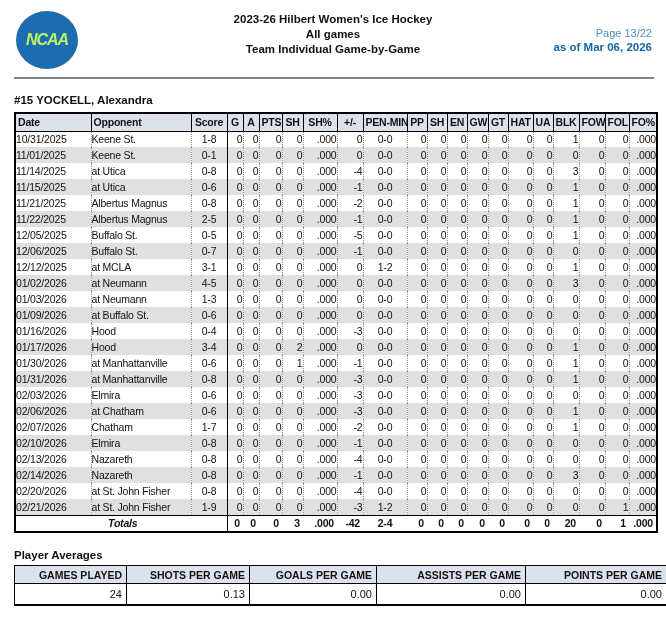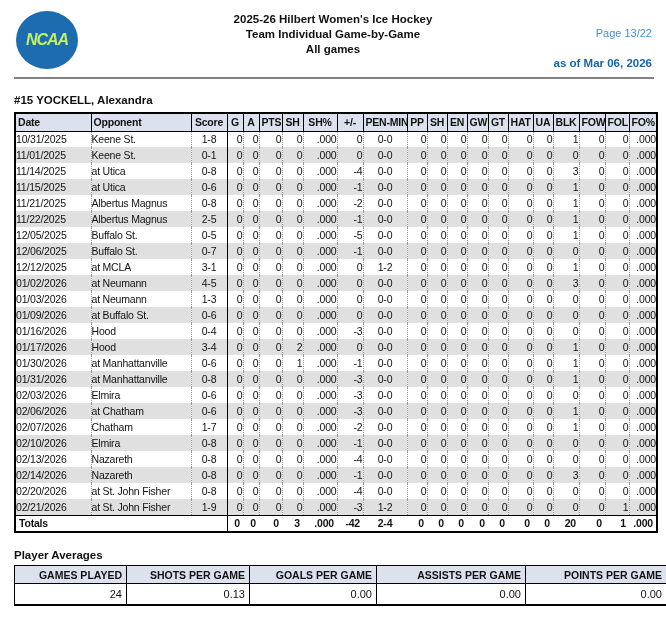--- a/index.html
+++ b/index.html
@@ -11,21 +11,21 @@
           border-radius: 50%; background: #1e6cb0; display: flex; align-items: center;
           justify-content: center; }
   .logo-text { color: #bef264; font-weight: bold; font-style: italic; font-size: 16px;
                letter-spacing: -1px; }
   .logo-reg { position: absolute; right: 2px; bottom: 6px; color: #fff; font-size: 6px;
               font-style: normal; }
   .title-block { position: absolute; left: 133px; top: 12px; width: 400px;
                  text-align: center; font-weight: bold; font-size: 11.5px; line-height: 15px; }
   .page-info { position: absolute; right: 14px; top: 26px; text-align: right; }
   .page-num { color: #4a8fc7; font-size: 11px; line-height: 14px; }
-  .as-of { color: #1565a8; font-weight: bold; font-size: 11.5px; line-height: 15px; margin-top: 16px; }
+  .as-of { color: #1565a8; font-weight: bold; font-size: 11.5px; line-height: 15px; }
   .header-rule { position: absolute; left: 14px; top: 77px; width: 640px; height: 2px;
                  background: #828282; }
   .player-header { position: absolute; left: 14px; top: 94px; font-weight: bold;
                    font-size: 11.5px; }
 
   
   .game-table { position: absolute; left: 14px; top: 112px; width: 642px;
                 border-collapse: collapse; table-layout: fixed;
                 border: 2px solid #000; font-size: 10.5px; letter-spacing: -0.2px; }
   .game-table thead th { background: #dbe2ed; border: 1px solid #000; font-weight: bold;
@@ -43,21 +43,21 @@
   .c12 { width: 20px; } .c13 { width: 21px; } .c14 { width: 20px; }
   .c15 { width: 25px; } .c16 { width: 20px; } .c17 { width: 26px; }
   .c18 { width: 26px; } .c19 { width: 24px; } .c20 { width: 28px; }
   td.c0, td.c1 { text-align: left; padding-left: 3px; }
   td.c2, td.c9 { text-align: center; }
   td.c3, td.c4, td.c5, td.c6, td.c7, td.c8,
   td.c10, td.c11, td.c12, td.c13, td.c14, td.c15, td.c16,
   td.c17, td.c18, td.c19, td.c20 { text-align: right; padding-right: 3px; }
   .game-table tr.totals td { border-top: 1.5px solid #000; font-weight: bold;
                              height: 17px; background: #fff; }
-  td.totals-label { text-align: left; padding-left: 3px; }
+  td.totals-label { text-align: center; padding-left: 3px; font-style: italic; }
 
   
   .avg-title { position: absolute; left: 14px; top: 549px; font-weight: bold;
                font-size: 11.5px; }
   .avg-table { position: absolute; left: 14px; top: 565px; width: 638px;
                border-collapse: collapse; table-layout: fixed;
                border: 1px solid #000; border-bottom-width: 2px; font-size: 11px; }
   .avg-table th { background: #dbe2ed; border: 1px solid #000; font-weight: bold;
                   height: 18px; text-align: right; padding-right: 4px; font-size: 10.5px; margin-left: 16px; }
   .avg-table td { border: 1px solid #000; height: 21px; text-align: right;
@@ -67,23 +67,23 @@
 </style>
 </head>
 <body>
 
 <div class="logo">
   <span class="logo-text">NCAA</span>
   <span class="logo-reg">®</span>
 </div>
 
 <div class="title-block">
-  <div>2025-26 Hilbert Women's Ice Hockey</div>
+  <div>2023-26 Hilbert Women's Ice Hockey</div>
+  <div>All games</div>
   <div>Team Individual Game-by-Game</div>
-  <div>All games</div>
 </div>
 
 <div class="page-info">
   <div class="page-num">Page 13/22</div>
   <div class="as-of">as of Mar 06, 2026</div>
 </div>
 
 <div class="header-rule"></div>
 
 <div class="player-header">#15 YOCKELL, Alexandra</div>

